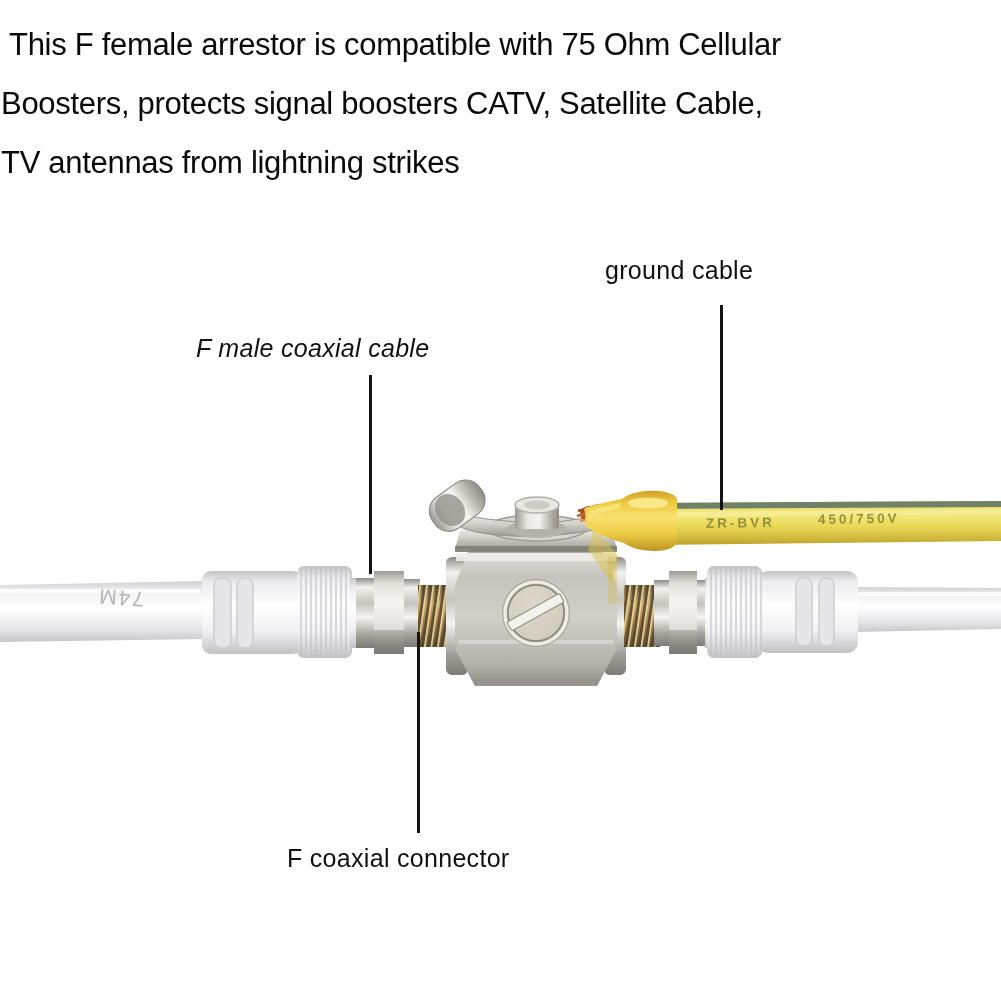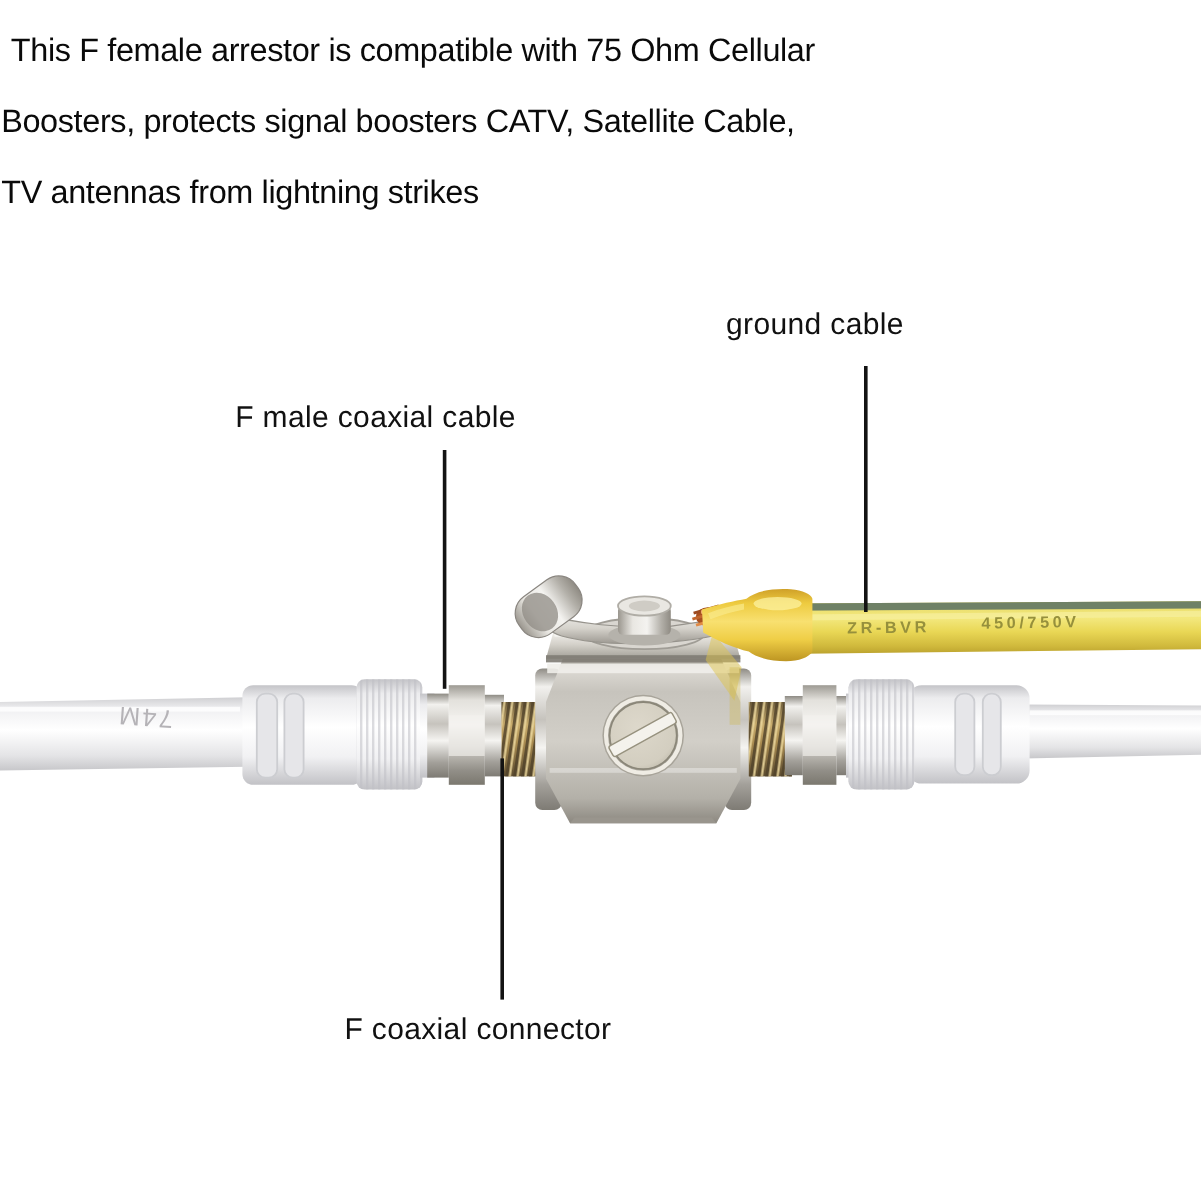--- a/index.html
+++ b/index.html
@@ -2,31 +2,31 @@
 <html><head>
 <meta charset="utf-8">
 <style>
   html,body{margin:0;padding:0;background:#ffffff;}
   .canvas{
     position:relative;width:1001px;height:1001px;background:#ffffff;
     font-family:"Liberation Sans", sans-serif;overflow:hidden;
   }
   .desc-line{
     position:absolute;white-space:nowrap;color:#0a0a0a;
-    font-size:27px;letter-spacing:-0.3px;
+    font-size:31px;letter-spacing:-0.3px;
   }
   .desc-1{top:27px;left:9px;}
   .desc-2{top:86px;left:1px;}
   .desc-3{top:145px;left:1px;}
   .callout{
     position:absolute;white-space:nowrap;color:#111111;
     font-size:25px;letter-spacing:0.3px;
   }
   .label-ground{top:256px;left:605px;}
-  .label-fmale{top:334px;left:196px;}
+  .label-fmale{top:334px;left:196px;font-style:italic;}
   .label-ffemale{top:844px;left:287px;}
   .leader{
     position:absolute;width:3px;background:#131313;
   }
   .leader-ground{left:720px;top:305px;height:205px;}
   .leader-fmale{left:369px;top:375px;height:199px;}
   .leader-ffemale{left:417px;top:632px;height:201px;}
   svg{position:absolute;left:0;top:460px;}
   svg text{font-family:"Liberation Sans", sans-serif;}
   .cable-print{font-weight:bold;letter-spacing:3px;font-size:13.5px;}

